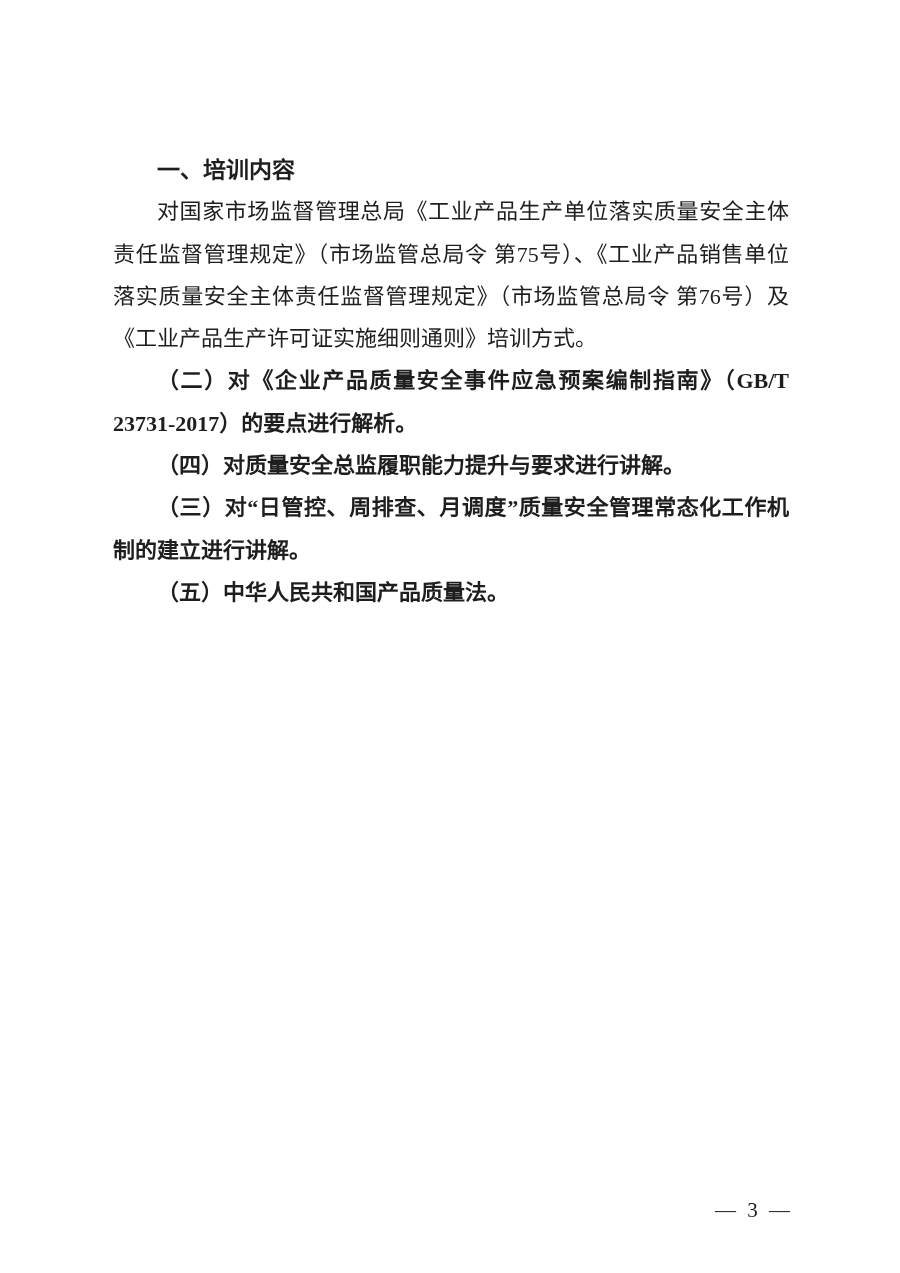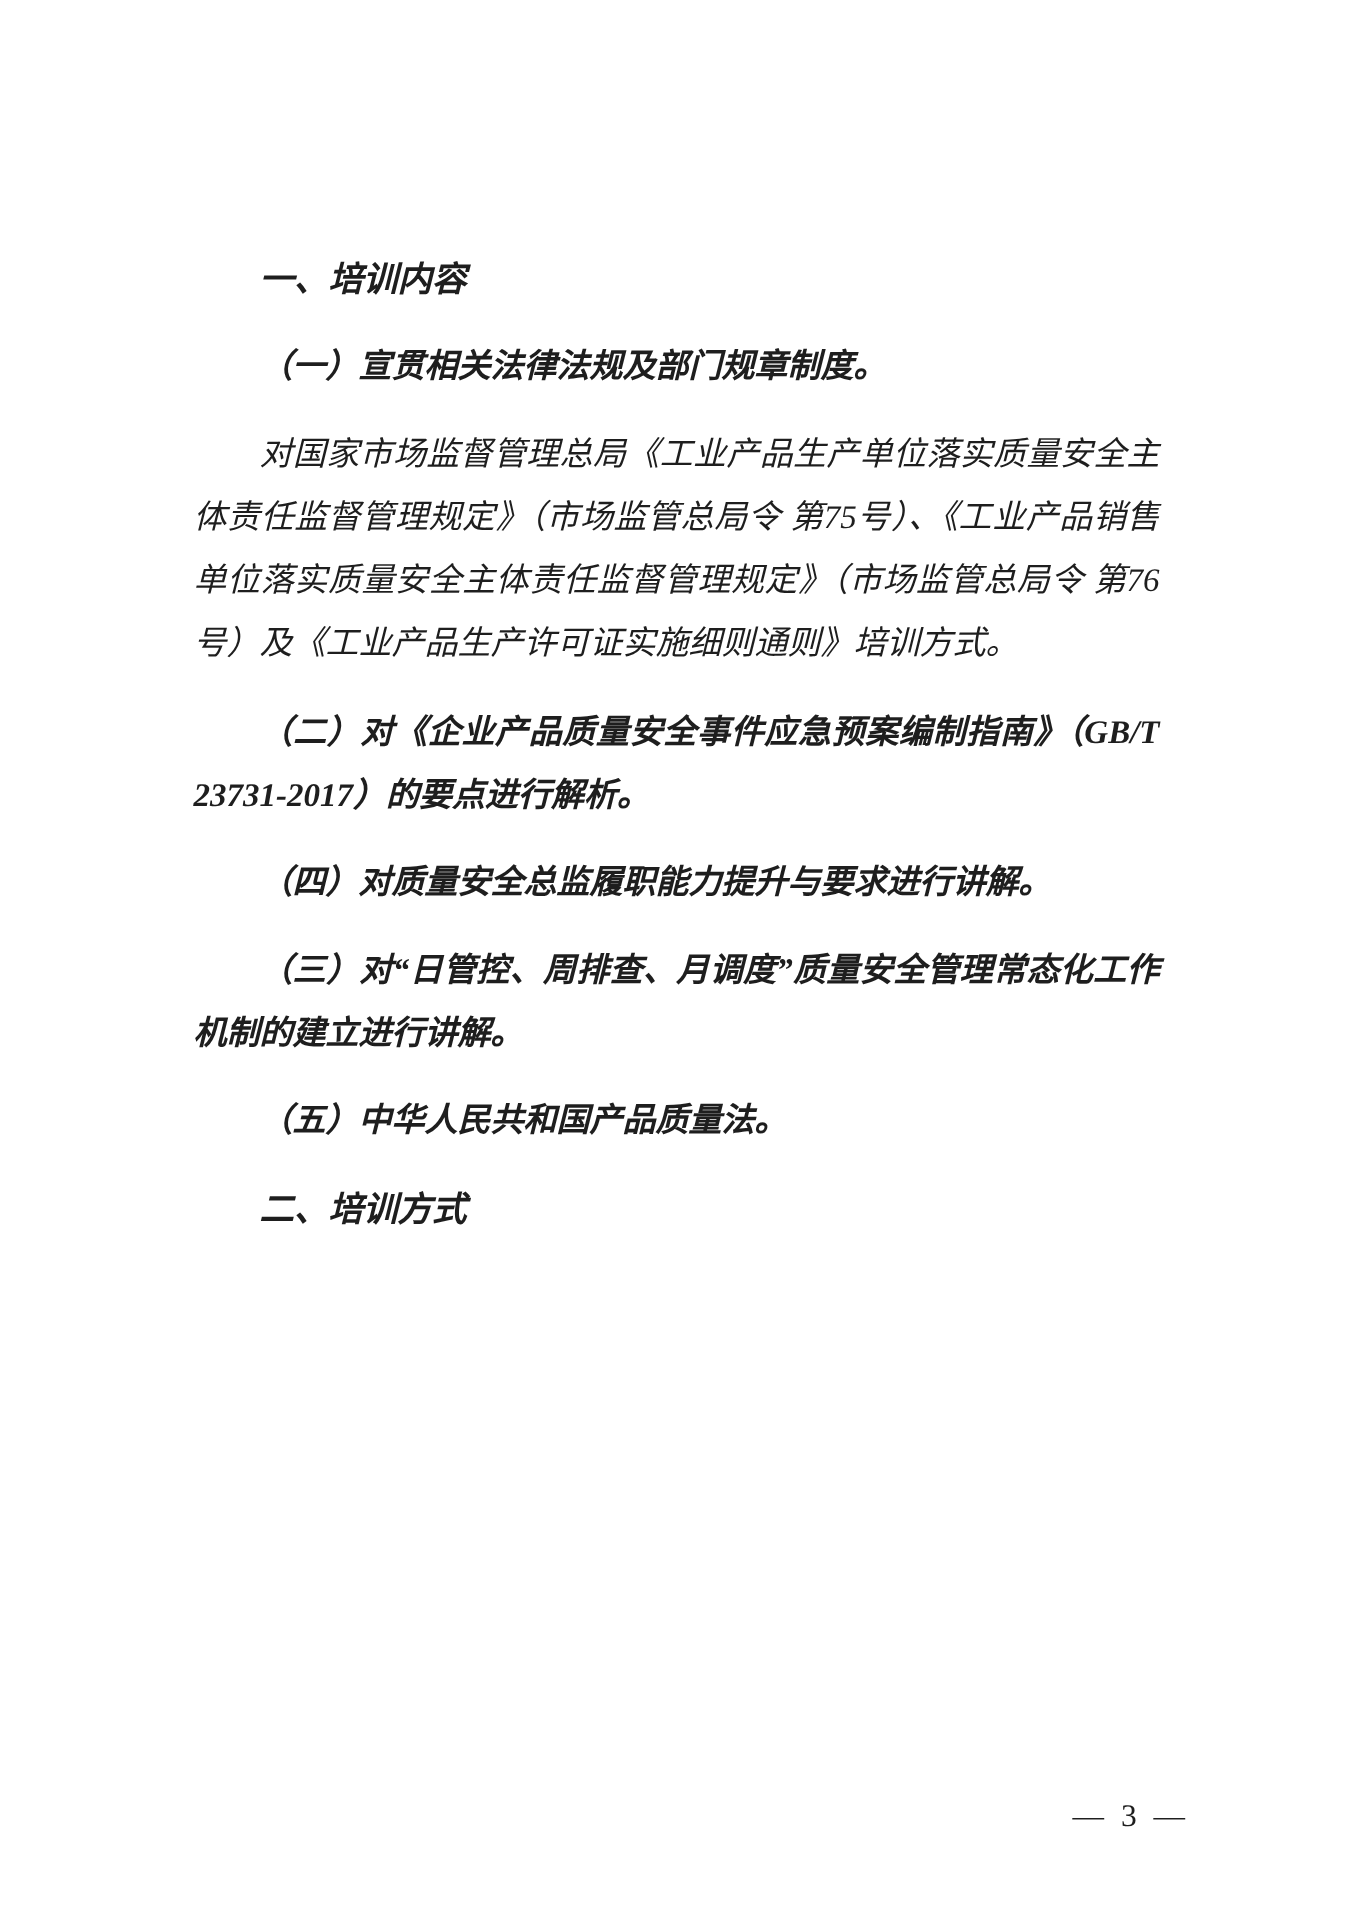--- a/index.html
+++ b/index.html
@@ -22,29 +22,28 @@
     height: 1273px;
     background: #ffffff;
   }
   .doc-content {
     position: absolute;
     left: 113px;
     top: 149px;
     width: 676px;
   }
   .doc-content p {
-    margin: 16px;
+    margin: 0;
     padding: 0;
     font-size: 22px;
     line-height: 42.3px;
     text-align: justify;
     text-justify: inter-character;
     line-break: strict;
     letter-spacing: 0;
-    font-style: italic;
   }
   .sec-heading {
     font-family: "Liberation Sans", "DejaVu Sans", sans-serif;
     font-weight: 700;
     font-size: 23px !important;
     text-indent: 44px;
     text-align: left !important;
   }
   .sec-subheading {
     font-weight: 700;
@@ -64,24 +63,22 @@
     white-space: pre;
     word-spacing: 6px;
   }
 </style>
 </head>
 <body>
 
 <div class="page">
   <main class="doc-content">
       <p class="sec-heading">一、培训内容</p>
-      <p class="sec-subheading">（一）宣贯相关法律法规及部门规章制度。</p>
       <p class="sec-paragraph">对国家市场监督管理总局《工业产品生产单位落实质量安全主体责任监督管理规定》（市场监管总局令 第75号）、《工业产品销售单位落实质量安全主体责任监督管理规定》（市场监管总局令 第76号）及《工业产品生产许可证实施细则通则》培训方式。</p>
       <p class="sec-subheading">（二）对《企业产品质量安全事件应急预案编制指南》（GB/T 23731-2017）的要点进行解析。</p>
       <p class="sec-subheading">（四）对质量安全总监履职能力提升与要求进行讲解。</p>
       <p class="sec-subheading">（三）对“日管控、周排查、月调度”质量安全管理常态化工作机制的建立进行讲解。</p>
       <p class="sec-subheading">（五）中华人民共和国产品质量法。</p>
-      <p class="sec-heading">二、培训方式</p>
     </main>
   <div class="page-number">
     <span>— 3 —</span>
   </div>
 </div>
 
 </body></html>

